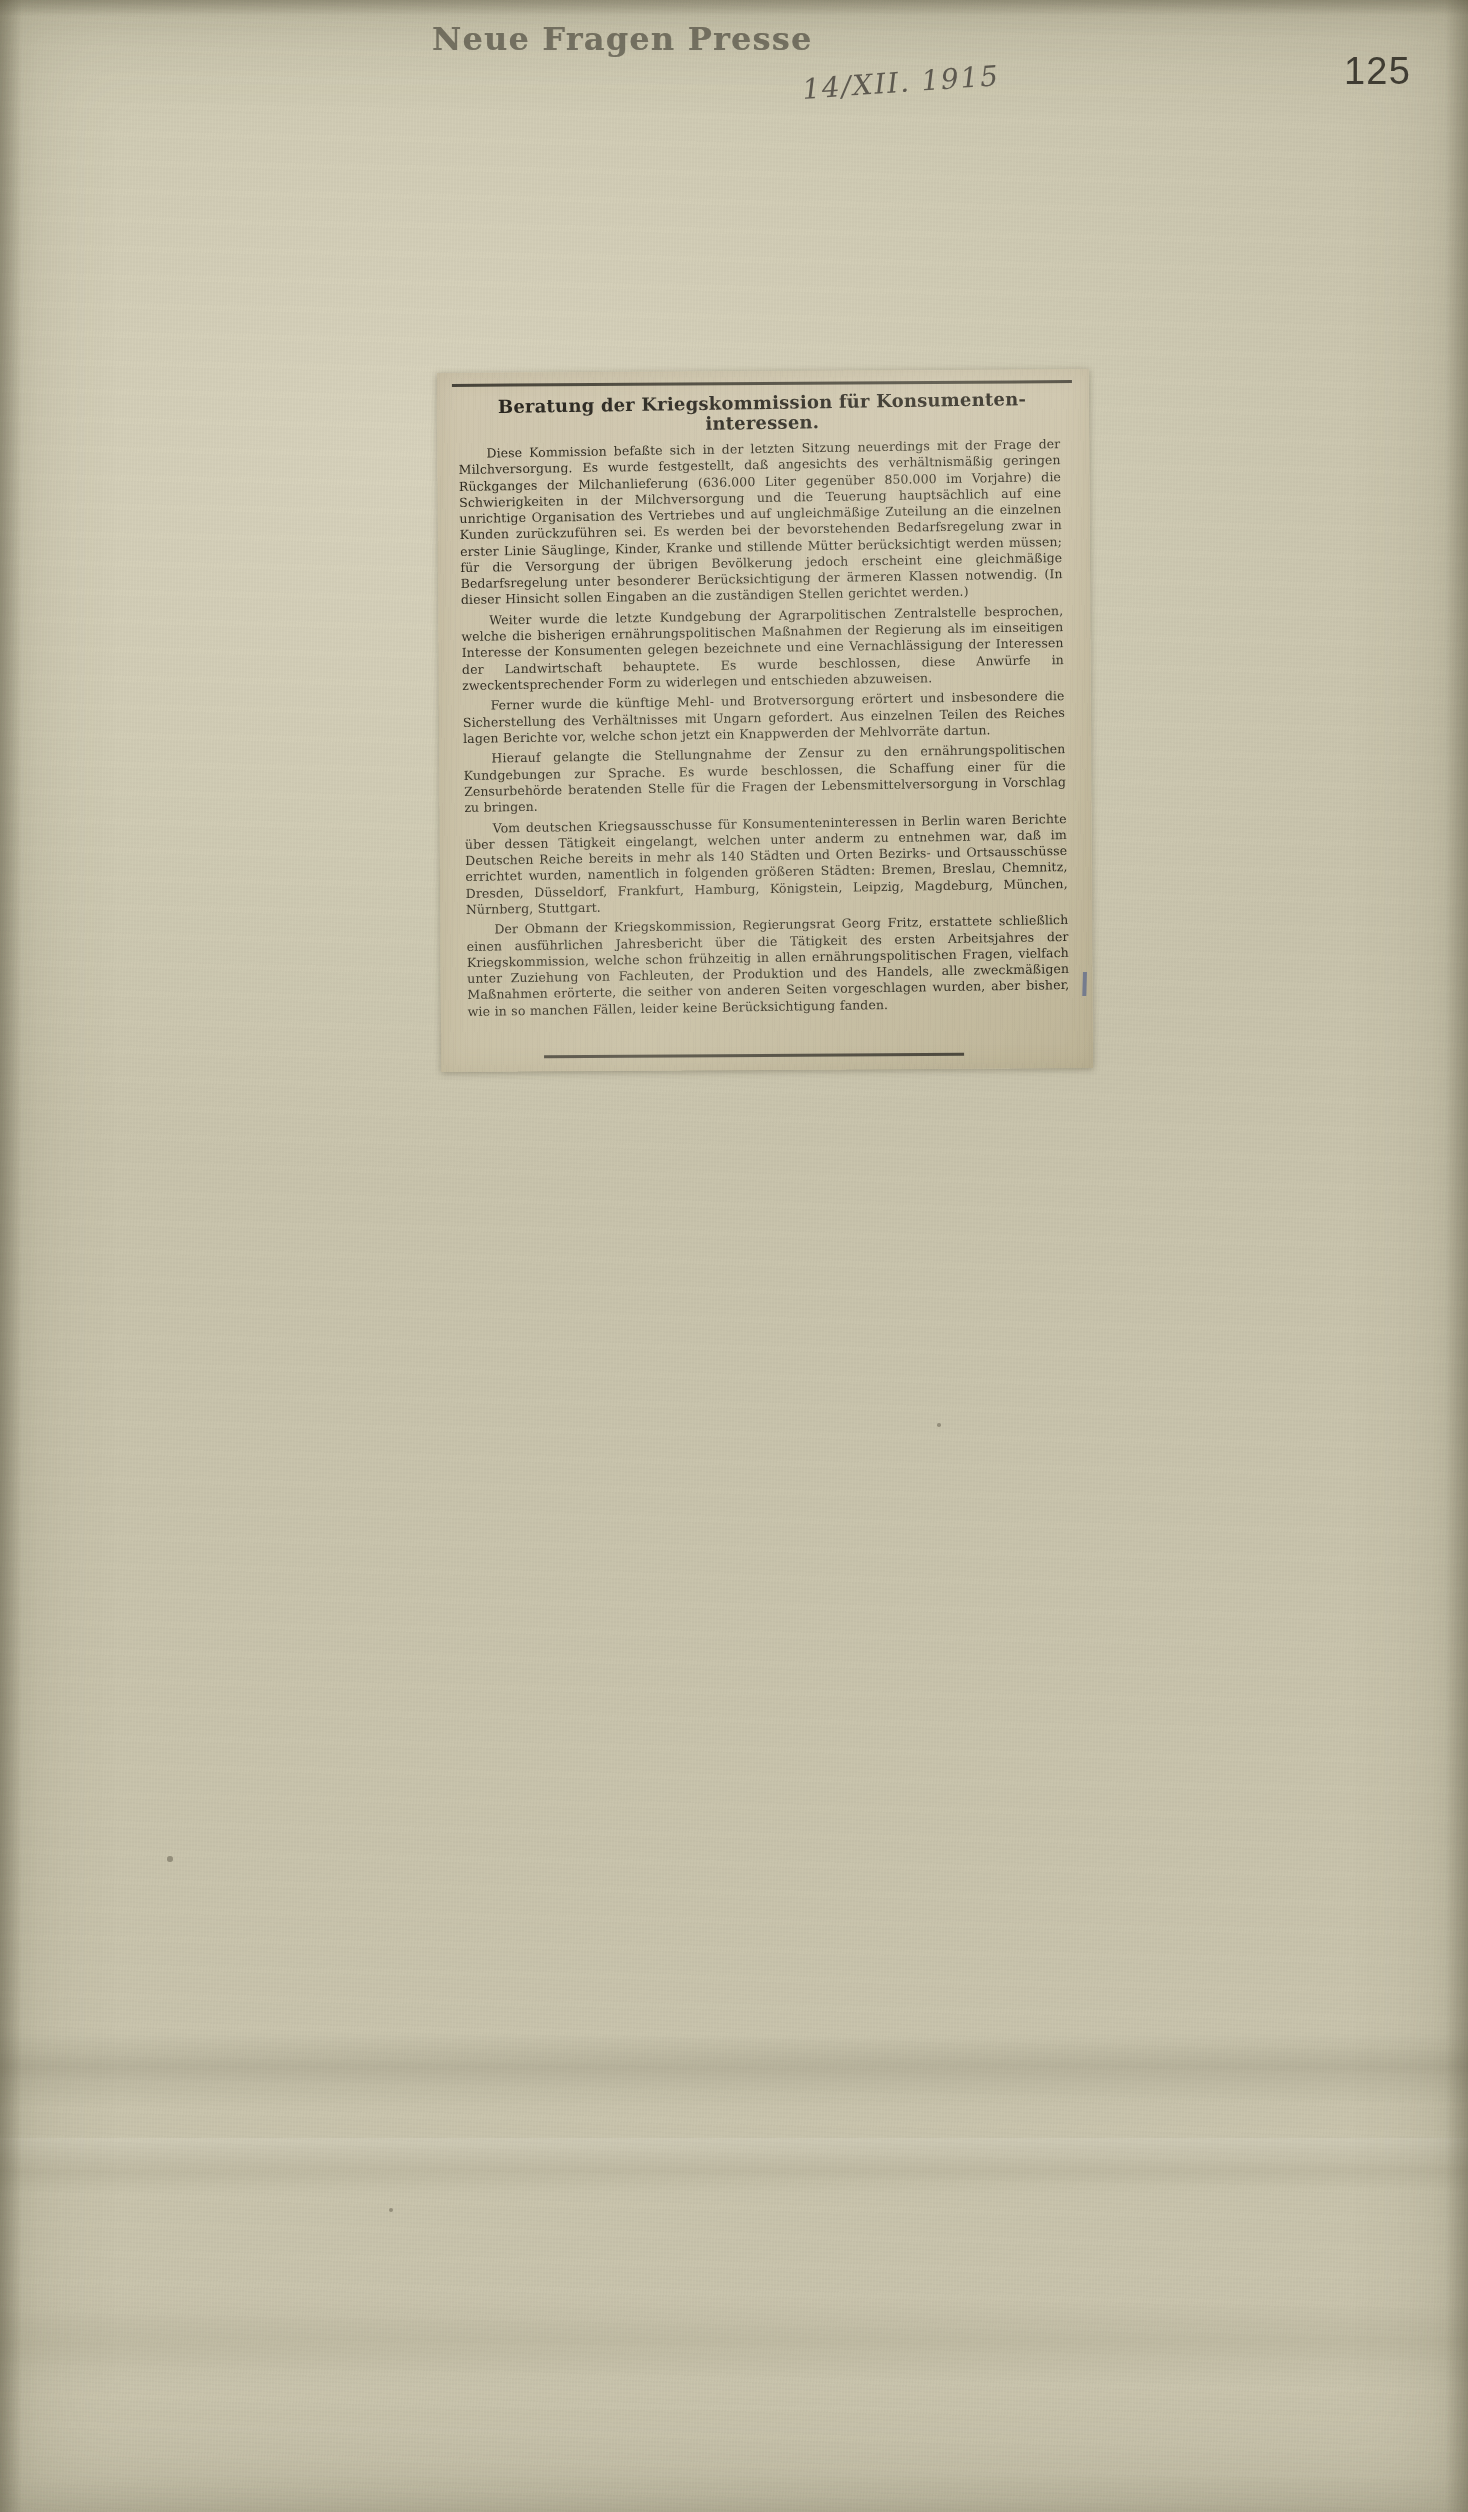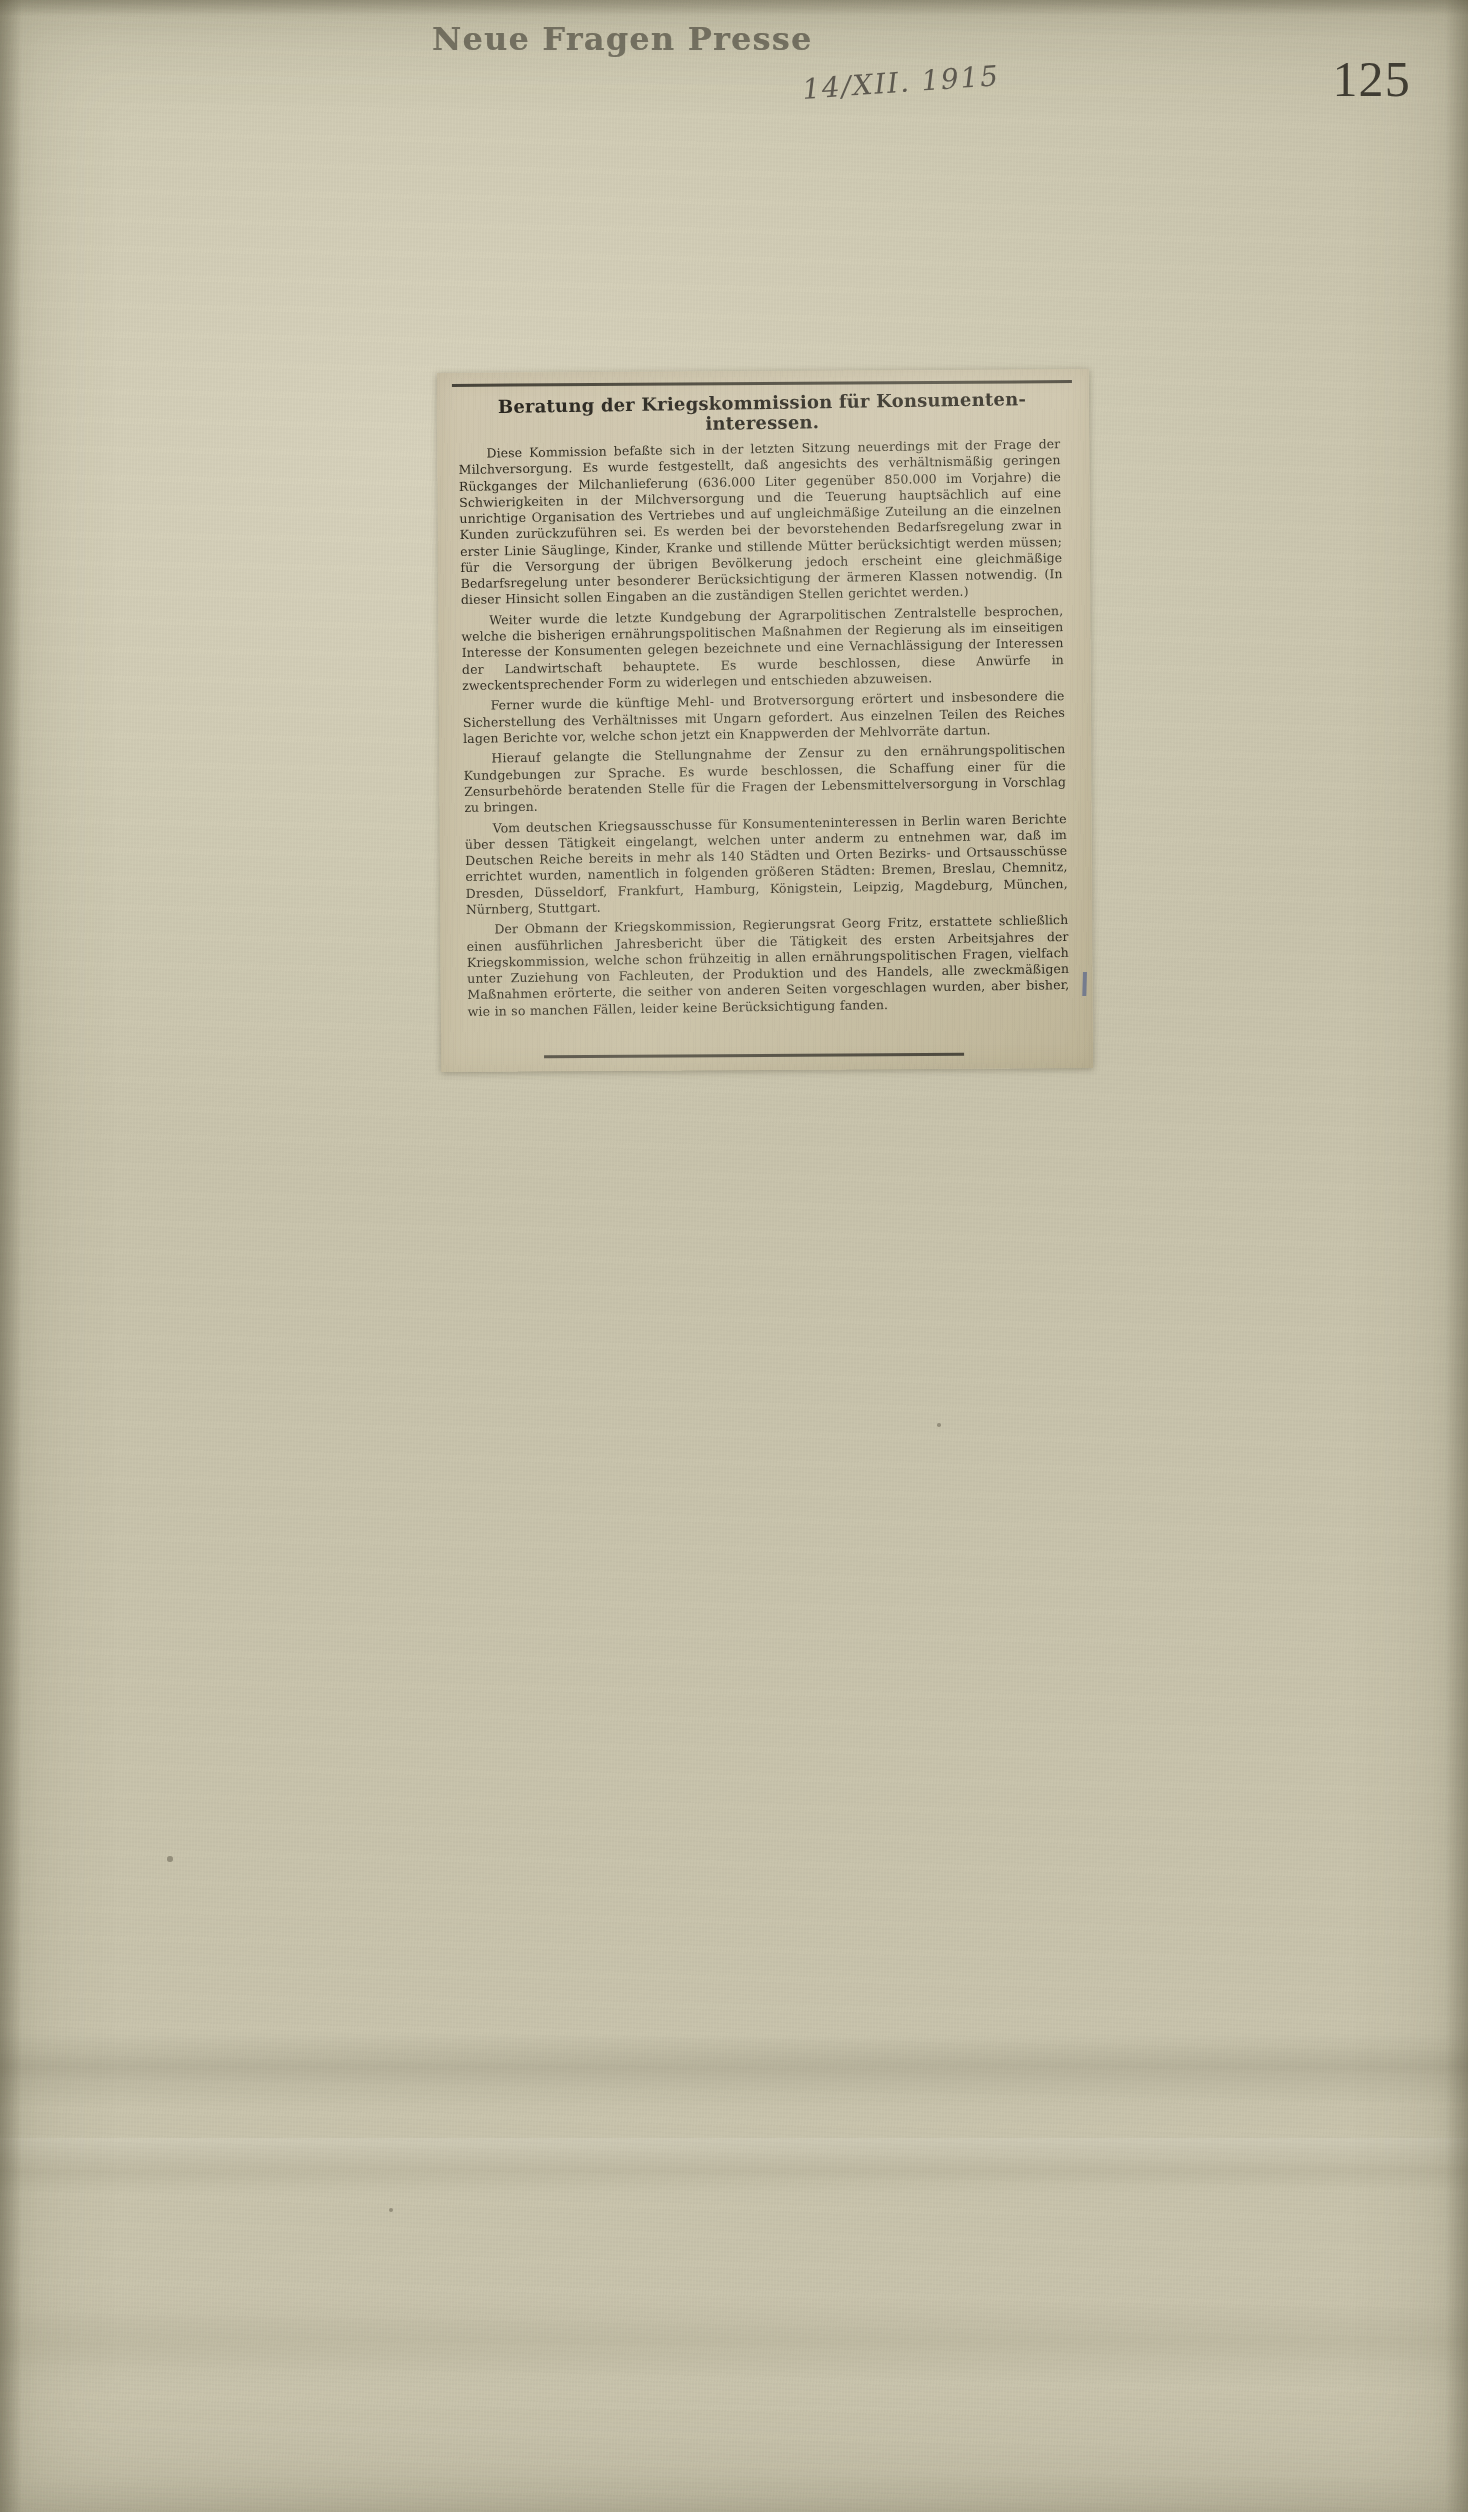--- a/index.html
+++ b/index.html
@@ -97,22 +97,22 @@
     color: #4b4740;
     transform: rotate(-4deg);
     letter-spacing: 1.8px;
     opacity: 0.85;
   }
 
   .folio {
     position: absolute;
     right: 58px;
     top: 50px;
-    font-family: Liberation Serif, serif;
-    font-size: 50px;
+    font-family: Liberation Sans, sans-serif;
+    font-size: 38px;
     color: #3f3c33;
     letter-spacing: 1.2px;
   }
 
   
   .clipping {
     position: absolute;
     left: 439px;
     top: 371px;
     width: 652px;

